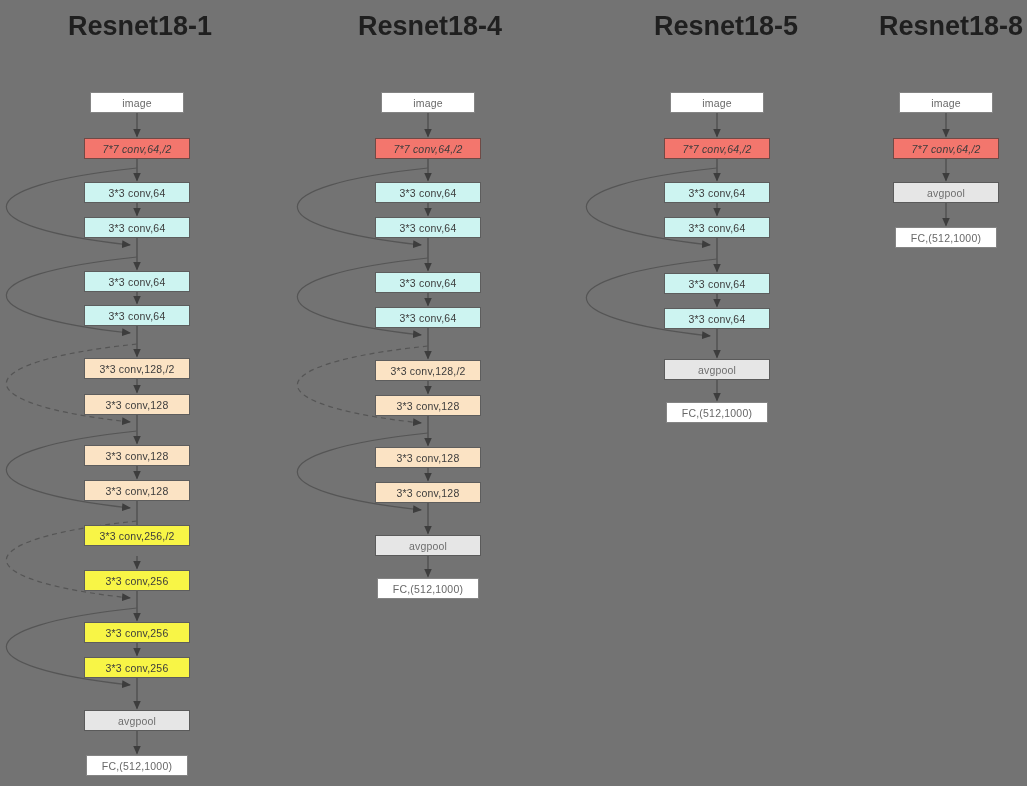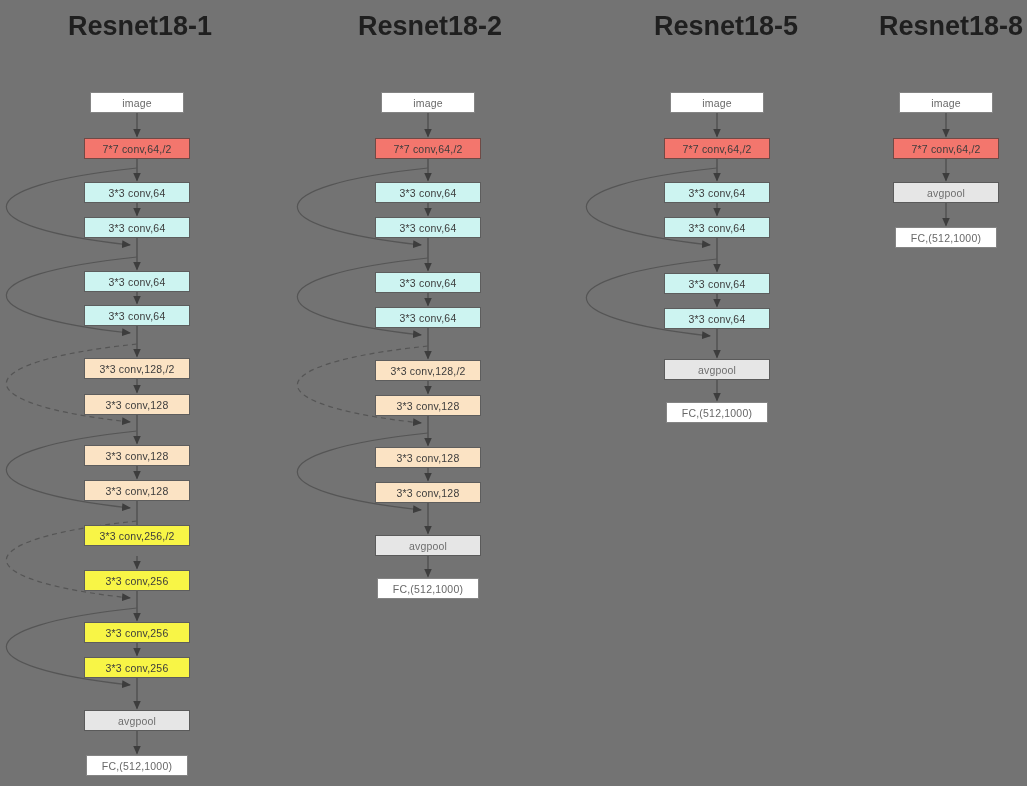--- a/index.html
+++ b/index.html
@@ -13,21 +13,21 @@
   .node{
     position:absolute;height:21px;box-sizing:border-box;
     transform:translateX(-50%);
     display:flex;align-items:center;justify-content:center;
     font-size:10.5px;color:#3c3c3c;
     border:1.4px solid #5d5d5d;background:#fff;
     letter-spacing:0.2px;white-space:nowrap;
   }
   .node.t-io{border:1.4px solid #848484;color:#686868;}
   .node.t-pool{border:1.9px solid #5a5a5a;color:#6e6e6e;text-align:center;}
-  .node.t-conv7{border-color:#6f4a46;}
+  .node.t-conv7{border-color:#6f4a46;font-style:italic;}
 </style>
 </head>
 <body>
 
 <div class="canvas">
   <svg class="connectors" id="connectors" width="1027" height="786" viewBox="0 0 1027 786" xmlns="http://www.w3.org/2000/svg">
       <defs>
         <marker id="ah" markerUnits="userSpaceOnUse" markerWidth="9" markerHeight="8" refX="8" refY="4" orient="auto">
           <path d="M0,0 L9,4 L0,8 Z" fill="#3d3d3d"></path>
         </marker>
@@ -76,21 +76,21 @@
       <line x1="717" y1="329" x2="717" y2="357.5" stroke="#4a4a4a" stroke-width="1.2" marker-end="url(#ah)"></line>
       <line x1="717" y1="380" x2="717" y2="400.5" stroke="#4a4a4a" stroke-width="1.2" marker-end="url(#ah)"></line>
       <path d="M 717 168 C 544 186, 544 227, 710 245" fill="none" stroke="#555555" stroke-width="1.2" marker-end="url(#ah)"></path>
       <path d="M 717 259 C 544 277, 544 318, 710 336" fill="none" stroke="#555555" stroke-width="1.2" marker-end="url(#ah)"></path>
       <line x1="946" y1="113" x2="946" y2="136.5" stroke="#4a4a4a" stroke-width="1.2" marker-end="url(#ah)"></line>
       <line x1="946" y1="159" x2="946" y2="180.5" stroke="#4a4a4a" stroke-width="1.2" marker-end="url(#ah)"></line>
       <line x1="946" y1="203" x2="946" y2="225.5" stroke="#4a4a4a" stroke-width="1.2" marker-end="url(#ah)"></line>
     </svg>
 
   <div class="col-title" style="left:140px">Resnet18-1</div>
-  <div class="col-title" style="left:430px">Resnet18-2</div>
+  <div class="col-title" style="left:430px">Resnet18-4</div>
   <div class="col-title" style="left:726px">Resnet18-5</div>
   <div class="col-title" style="left:951px">Resnet18-8</div>
 
   <div id="nodes">
       <div class="node t-io" style="left: 137px; top: 92px; width: 94px; background: rgb(255, 255, 255);">image</div>
       <div class="node t-conv7" style="left: 137px; top: 138px; width: 106px; background: rgb(243, 118, 109);">7*7 conv,64,/2</div>
       <div class="node t-conv" style="left: 137px; top: 182px; width: 106px; background: rgb(205, 244, 241);">3*3 conv,64</div>
       <div class="node t-conv" style="left: 137px; top: 217px; width: 106px; background: rgb(205, 244, 241);">3*3 conv,64</div>
       <div class="node t-conv" style="left: 137px; top: 271px; width: 106px; background: rgb(205, 244, 241);">3*3 conv,64</div>
       <div class="node t-conv" style="left: 137px; top: 305px; width: 106px; background: rgb(205, 244, 241);">3*3 conv,64</div>

